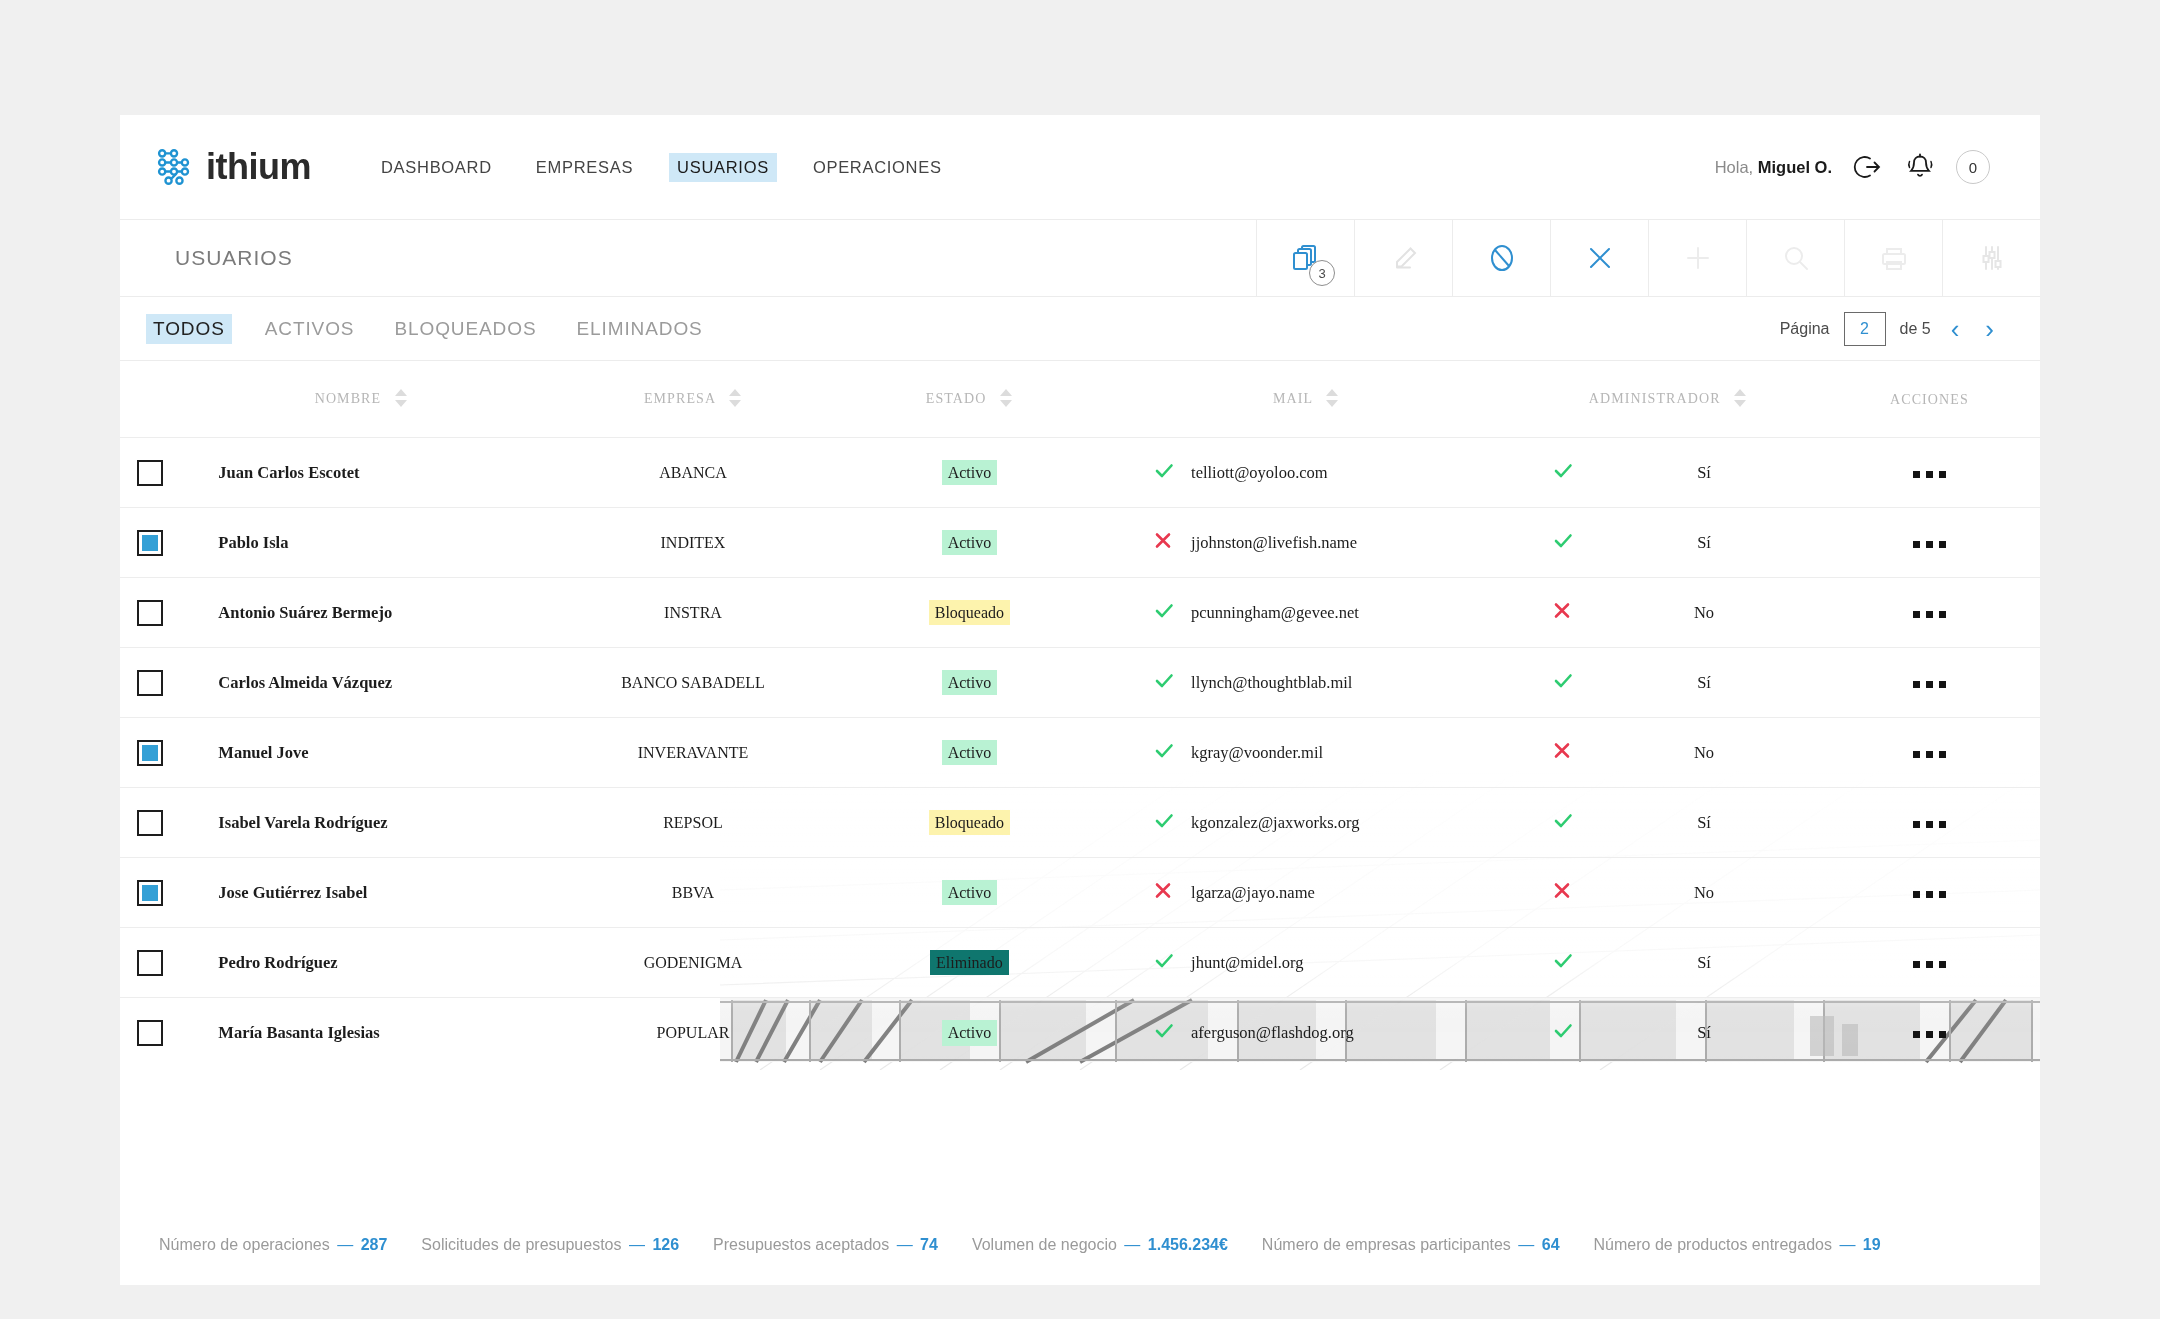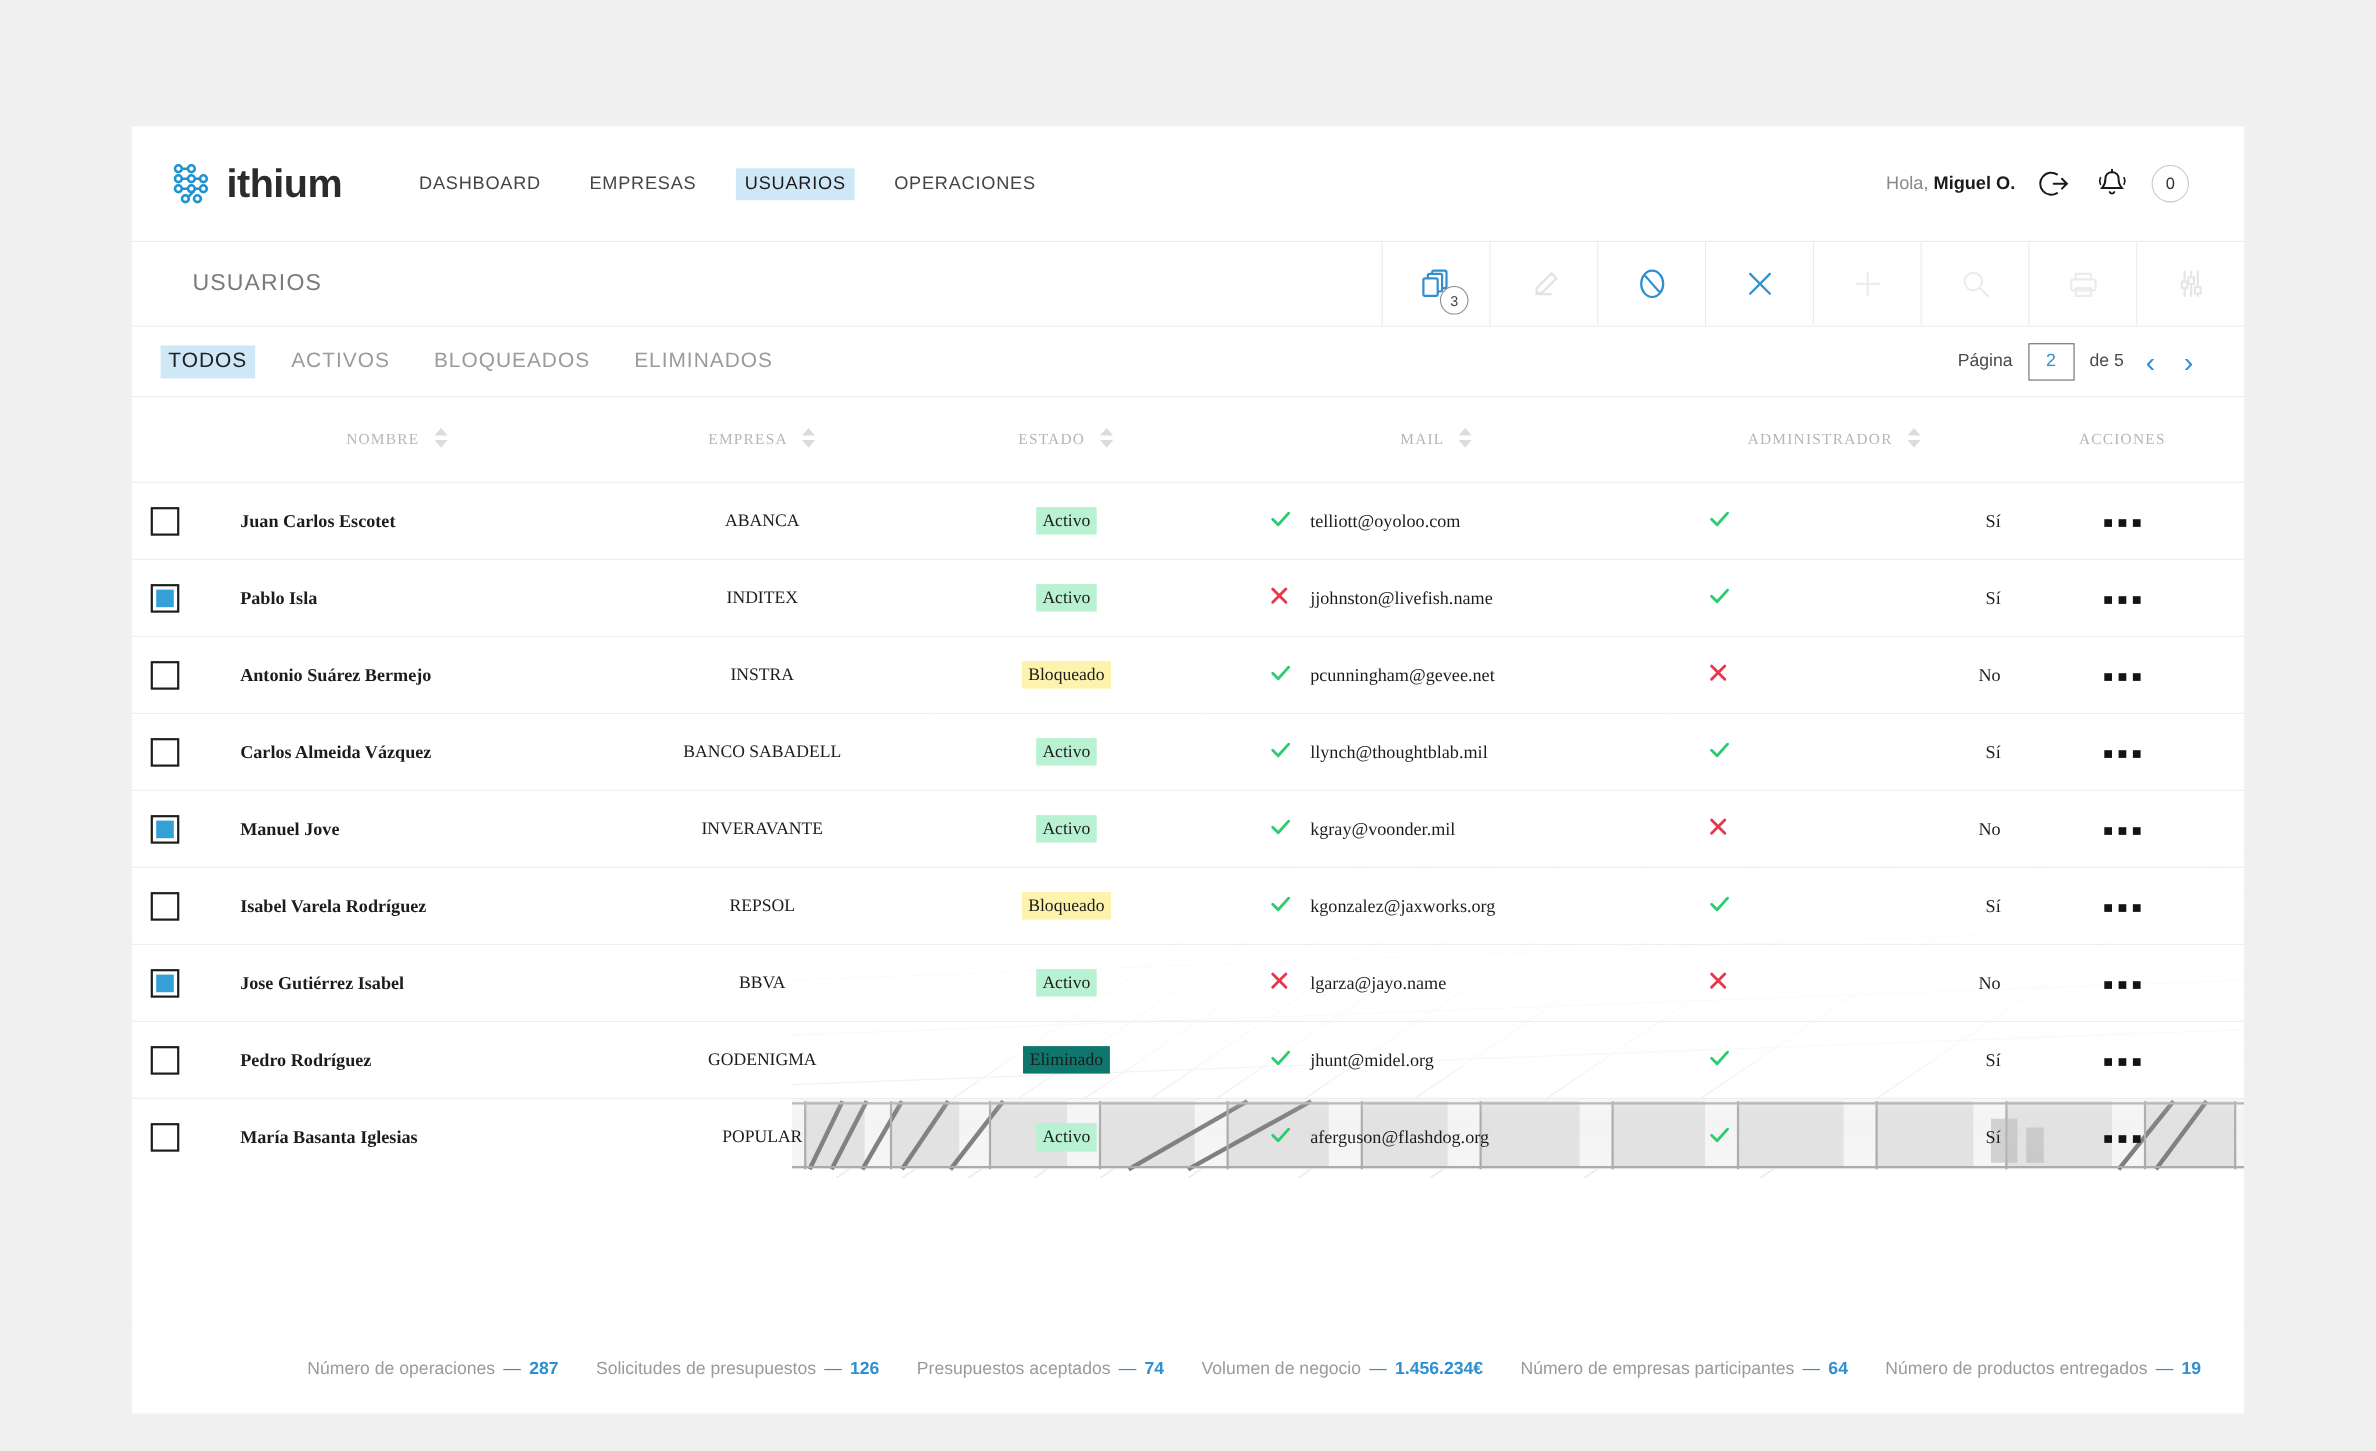--- a/index.html
+++ b/index.html
@@ -137,31 +137,31 @@
   .namecell { text-align: left; padding-left: 38px; font-weight: bold; font-size: 16.5px; }
   .empcell { color: #1c1c1c; font-size: 16px; }
 
   .pill { display: inline-block; padding: 2px 6px; font-size: 16px; line-height: 1.35; }
   .pill.activo    { background: #b9f2d3; }
   .pill.bloqueado { background: #fdf3ad; }
   .pill.eliminado { background: #0f766e; }
 
   .mailcell { text-align: left; padding-left: 96px; position: relative; white-space: nowrap; font-size: 16.5px; }
   .mark { position: absolute; left: 58px; top: 50%; transform: translateY(-50%); }
-  .admcell { position: relative; text-align: right; padding-left: 72px; font-size: 16.5px; }
+  .admcell { position: relative; text-align: center; padding-left: 72px; font-size: 16.5px; }
   .mark-adm { position: absolute; left: 35px; top: 50%; transform: translateY(-50%); }
 
   .dots { display: inline-flex; gap: 6px; cursor: pointer; }
   .dots i { width: 7px; height: 7px; background: #141414; display: block; }
 
   
   .statsbar {
     position: absolute; left: 120px; top: 1205px; width: 1920px; height: 80px;
     background: #fff; display: flex; align-items: center;
-    justify-content: flex-end; gap: 0; padding: 0 22px;
+    justify-content: flex-start; gap: 0; padding: 0 22px;
   }
   .stat {
     font-size: 16px; color: #9a9a9a; white-space: nowrap;
     padding: 0 17px;
   }
   .stat .dash { color: #2f8fd0; margin: 0 3px; }
   .stat b { color: #2f8fd0; font-weight: bold; }
 </style>
 </head>
 <body>

